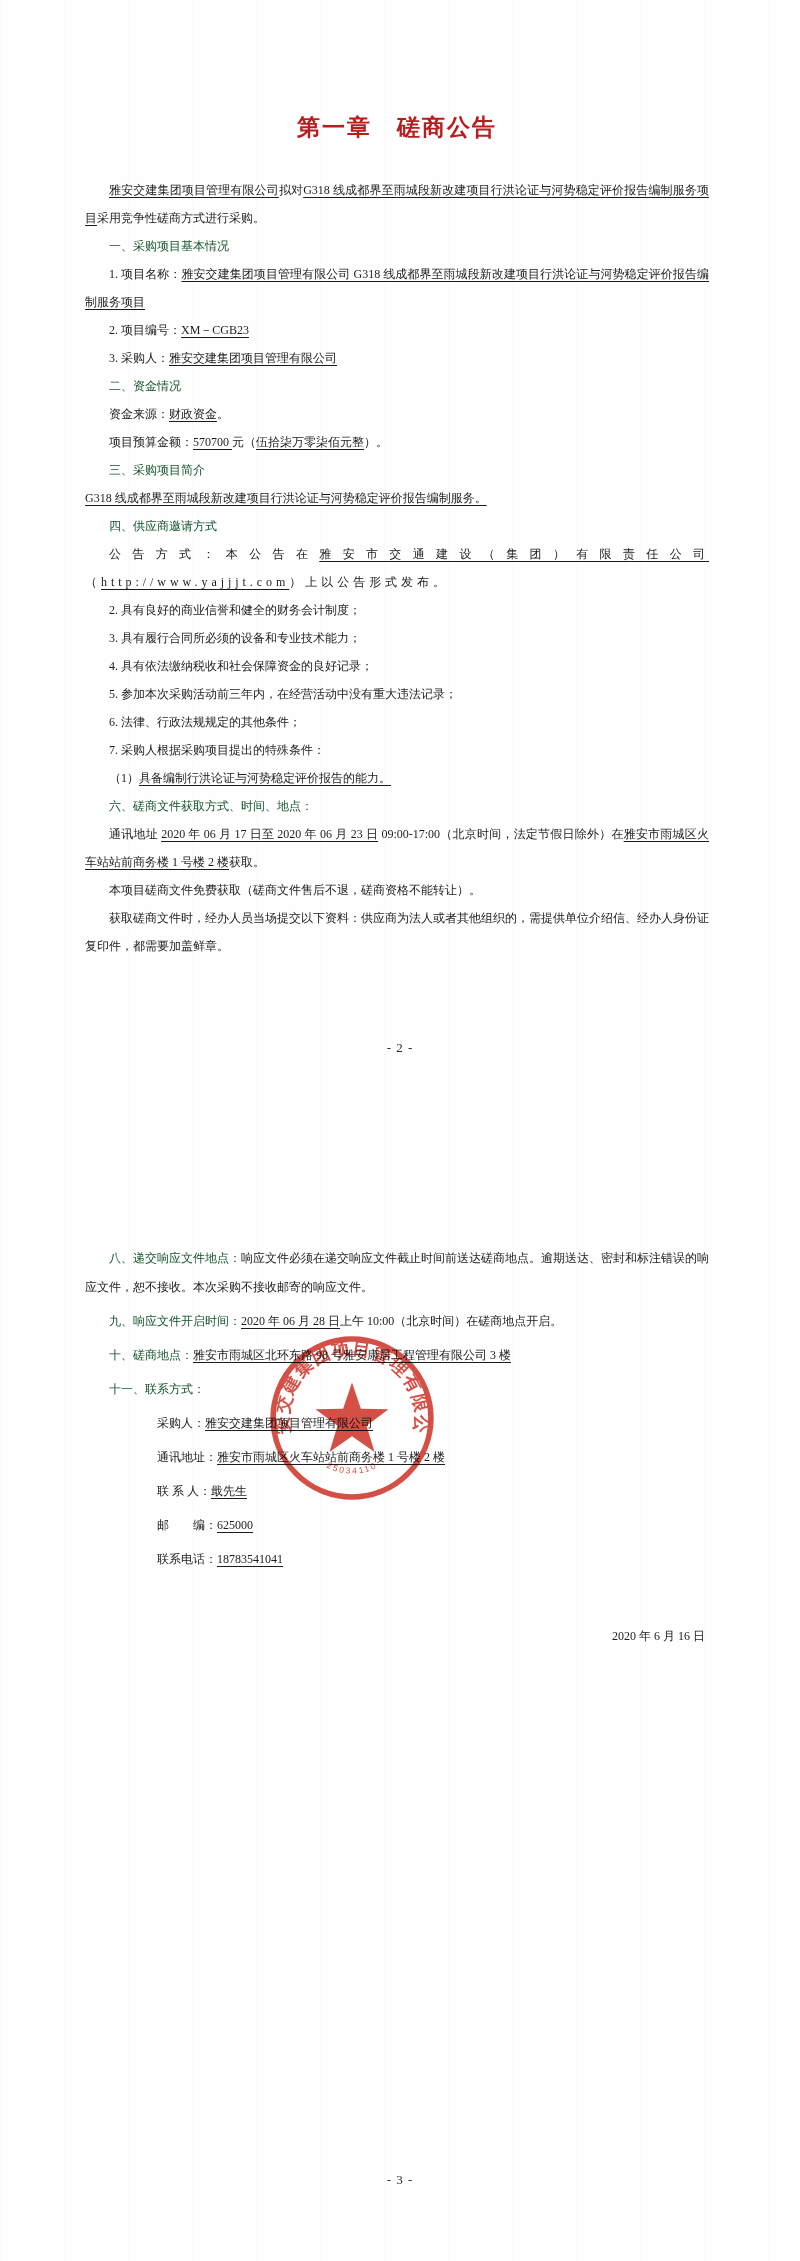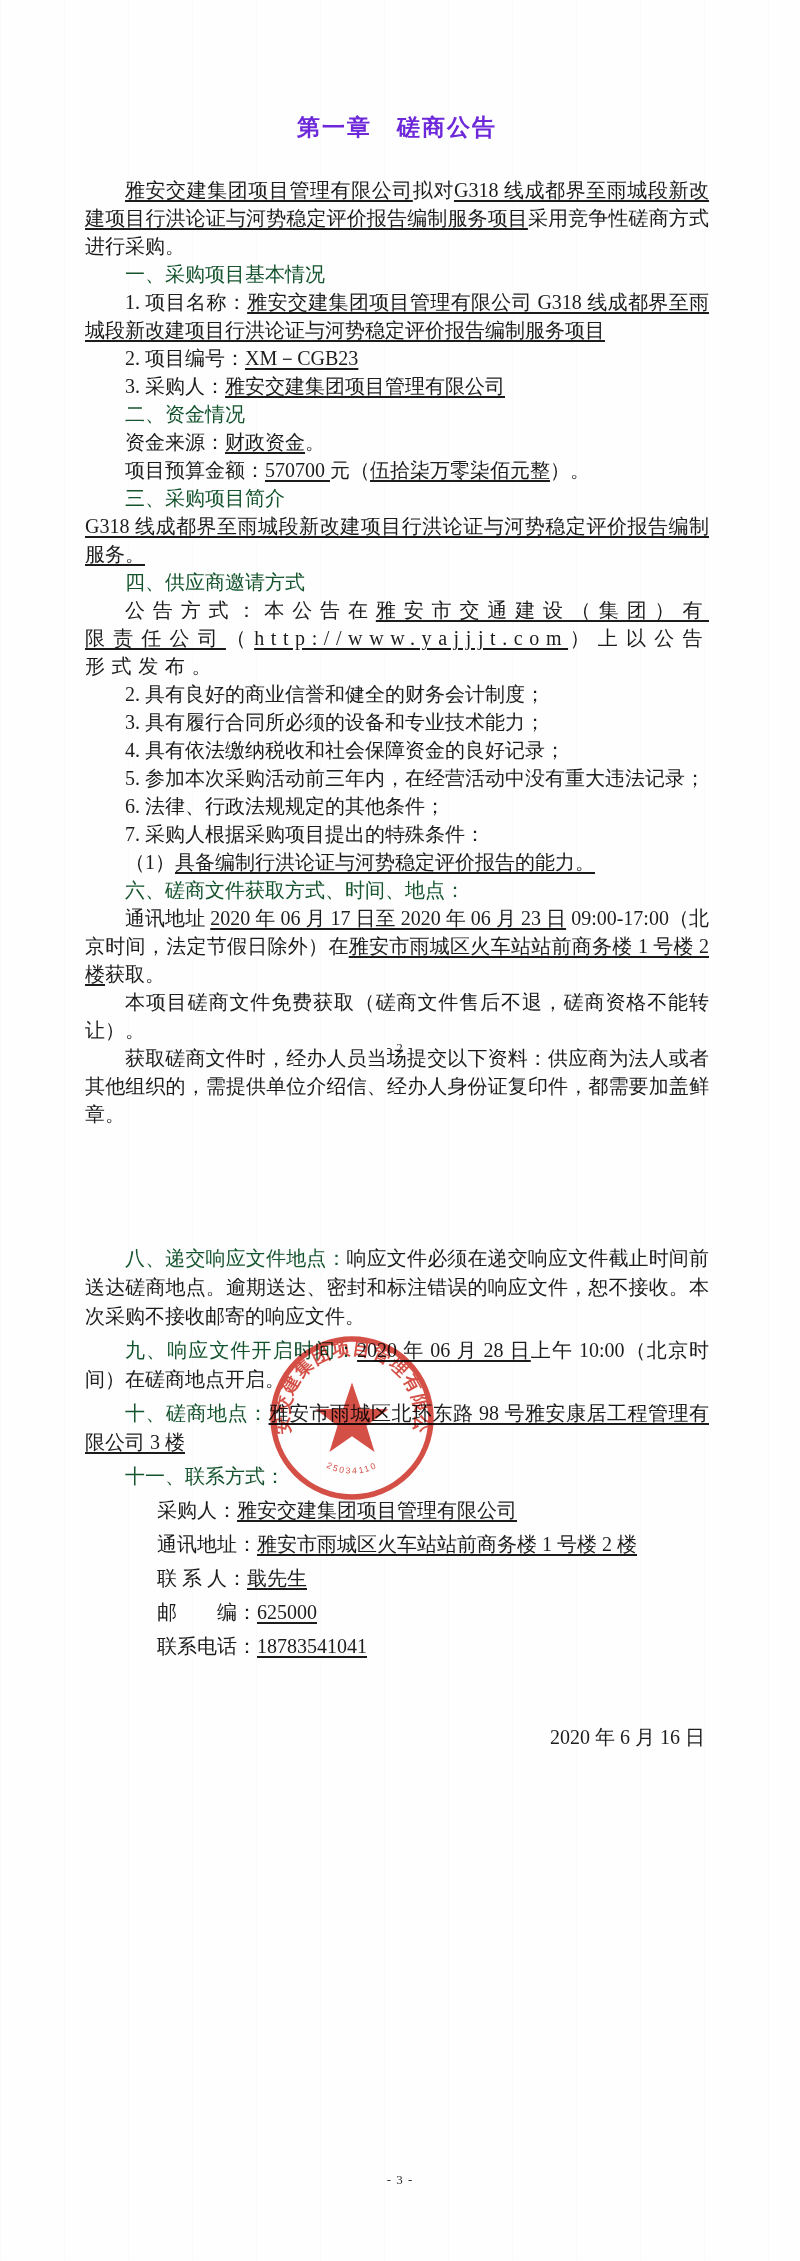--- a/index.html
+++ b/index.html
@@ -10,39 +10,39 @@
       #fefefe;
     font-family:"Liberation Serif","DejaVu Serif",serif;
     color:#1c1c1c;
   }
   .content{position:absolute;left:85px;width:624px;}
   #content1{top:112px;}
   #content2{top:1244px;}
   h1.title{
     font-family:"Liberation Sans","DejaVu Sans",sans-serif;
     font-size:23px;font-weight:700;text-align:center;
-    margin:0 0 33px 0;letter-spacing:2px;text-indent:0;color:#6d28d9;
+    margin:0 0 33px 0;letter-spacing:2px;text-indent:0;color:#b91c1c;
   }
   .para{
-    margin:0;font-size:20px;line-height:28px;
+    margin:0;font-size:12px;line-height:28px;
     text-align:justify;text-justify:inter-character;text-indent:2em;
   }
   #content2 .para{line-height:29px;margin-bottom:5px;}
   .noindent{text-indent:0;}
   .contact{text-indent:0;padding-left:72px;text-align:left;}
   .b{font-family:"Liberation Sans","DejaVu Sans",sans-serif;font-weight:400;color:#14532d;}
   .u{text-decoration:underline;text-underline-offset:3px;}
   .spread{letter-spacing:0.33em;}
   .pagenum{
     position:absolute;left:0;width:800px;text-align:center;
     font-size:13px;letter-spacing:1px;color:#2a2a2a;margin:0;
   }
   #pn2{top:1040px;}
   #pn3{top:2172px;}
-  .dateline{text-align:right;text-indent:0;margin-top:62px;padding-right:4px;}
+  .dateline{text-align:right;text-indent:0;margin-top:48px;padding-right:4px;}
   #seal{
     position:absolute;left:266px;top:1332px;
     opacity:0.88;mix-blend-mode:multiply;pointer-events:none;
   }
 </style>
 </head>
 <body>
 
 <div class="content" id="content1">
   <h1 class="title">第一章　磋商公告</h1>

